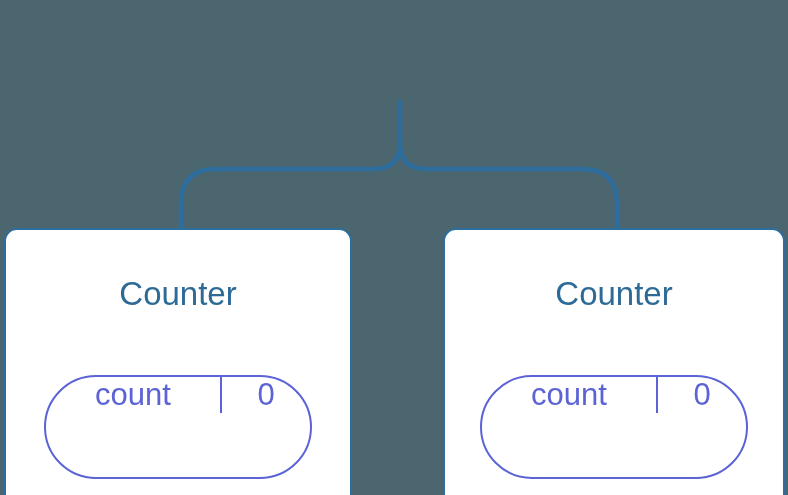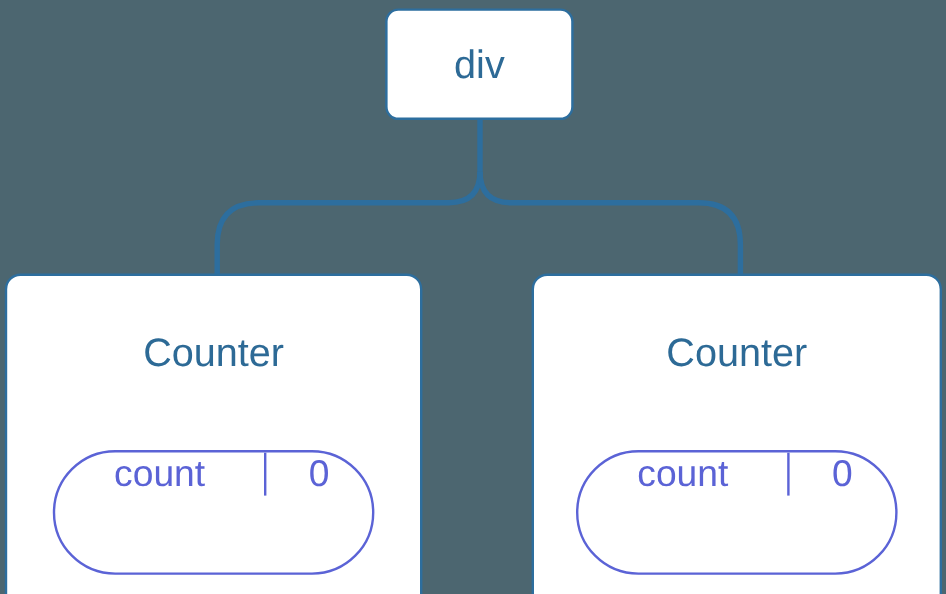--- a/index.html
+++ b/index.html
@@ -102,23 +102,20 @@
 <body>
 
 <div class="stage">
 
   <svg class="connectors" viewBox="0 0 788 495" aria-hidden="true">
     <path d="M400 100 L400 143"></path>
     <path d="M400 143 Q400 169 374 169 L216 169 Q181 169 181 204 L181 230"></path>
     <path d="M400 143 Q400 169 426 169 L582 169 Q617 169 617 204 L617 230"></path>
   </svg>
 
-  <div class="root-node">
-    <span class="node-label">div</span>
-  </div>
 
   <div class="component-card card-left">
     <div class="card-title">Counter</div>
     <div class="state-pill">
       <div class="state-key">count</div>
       <div class="state-value">0</div>
     </div>
   </div>
 
   <div class="component-card card-right">

